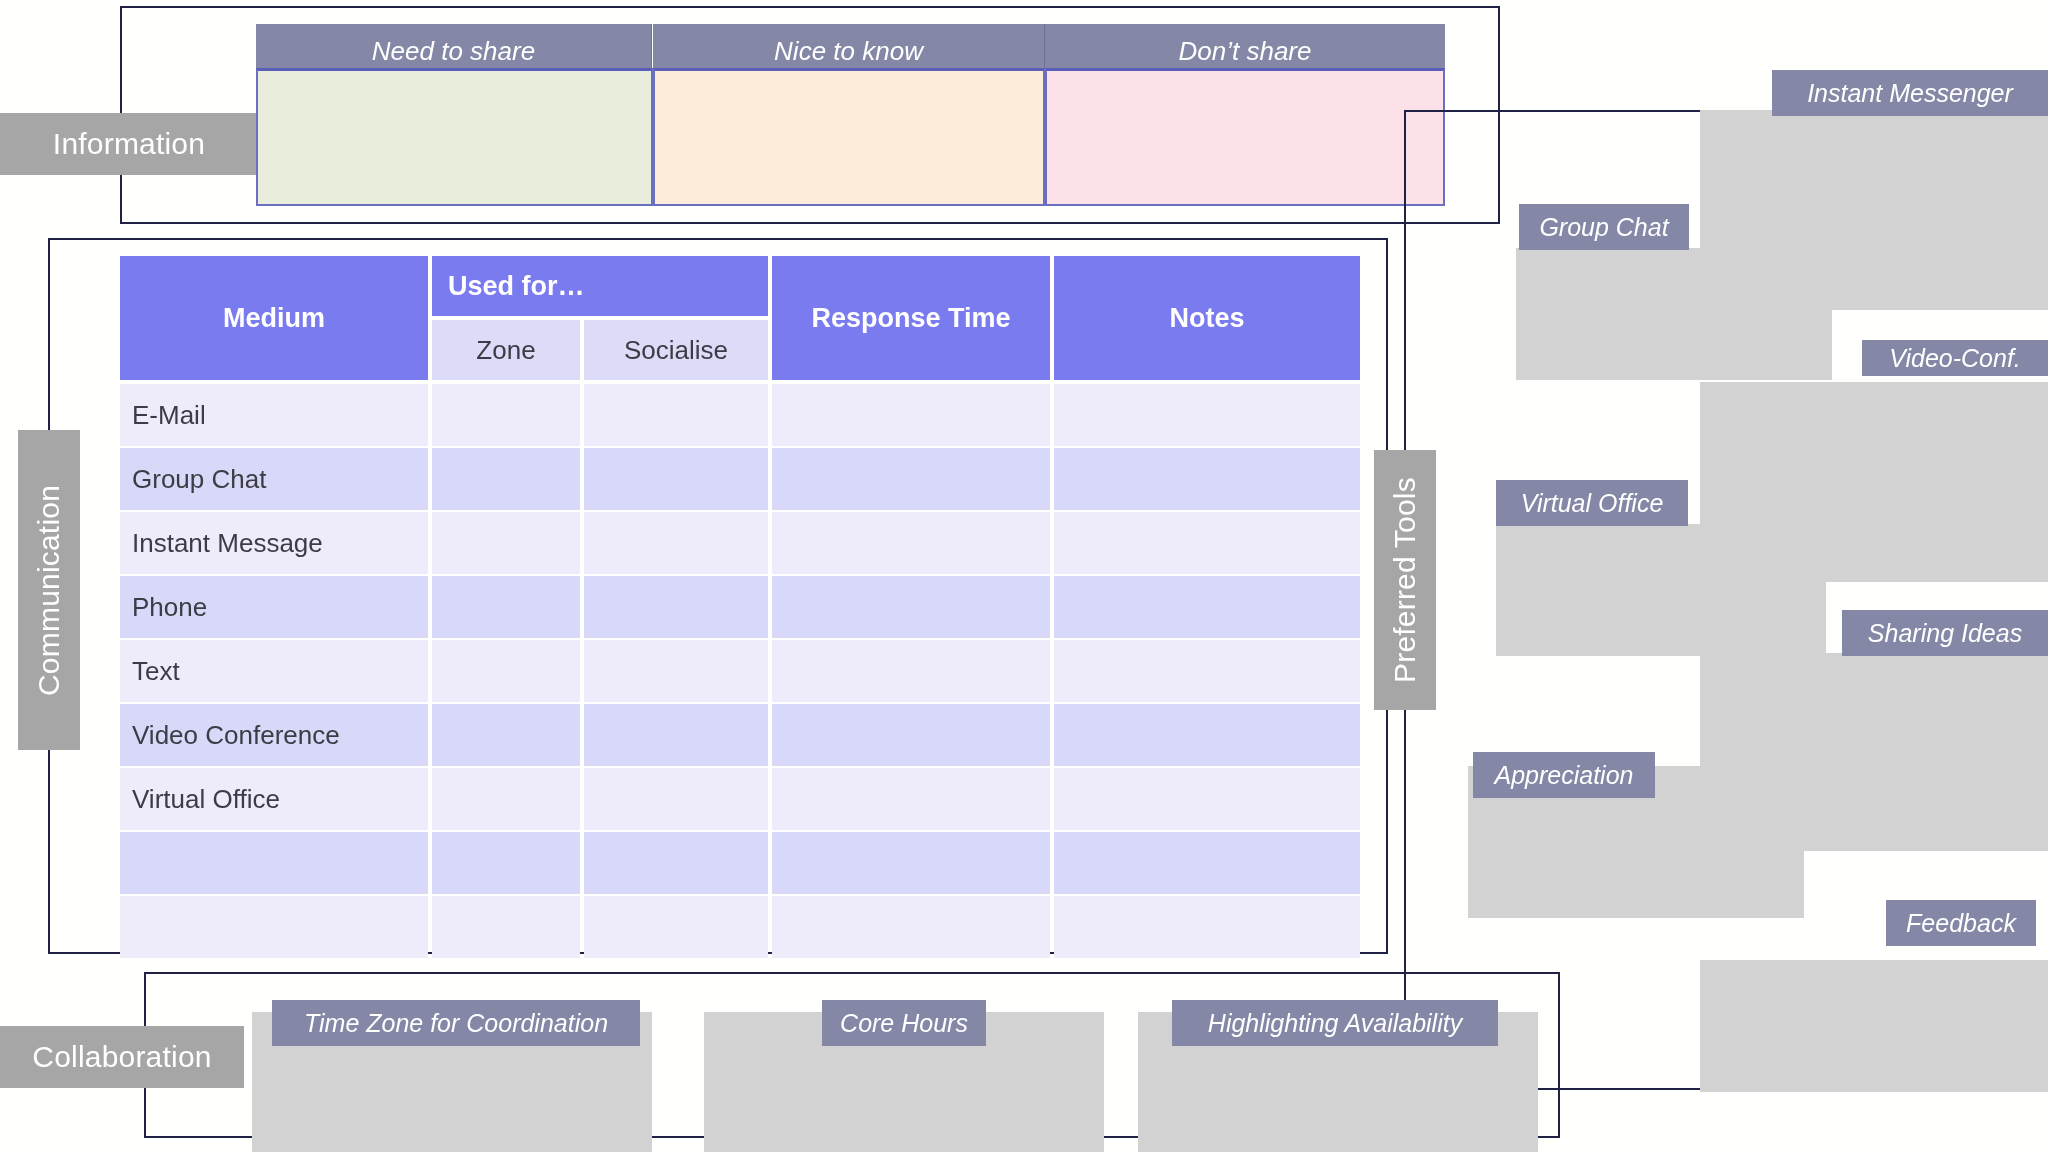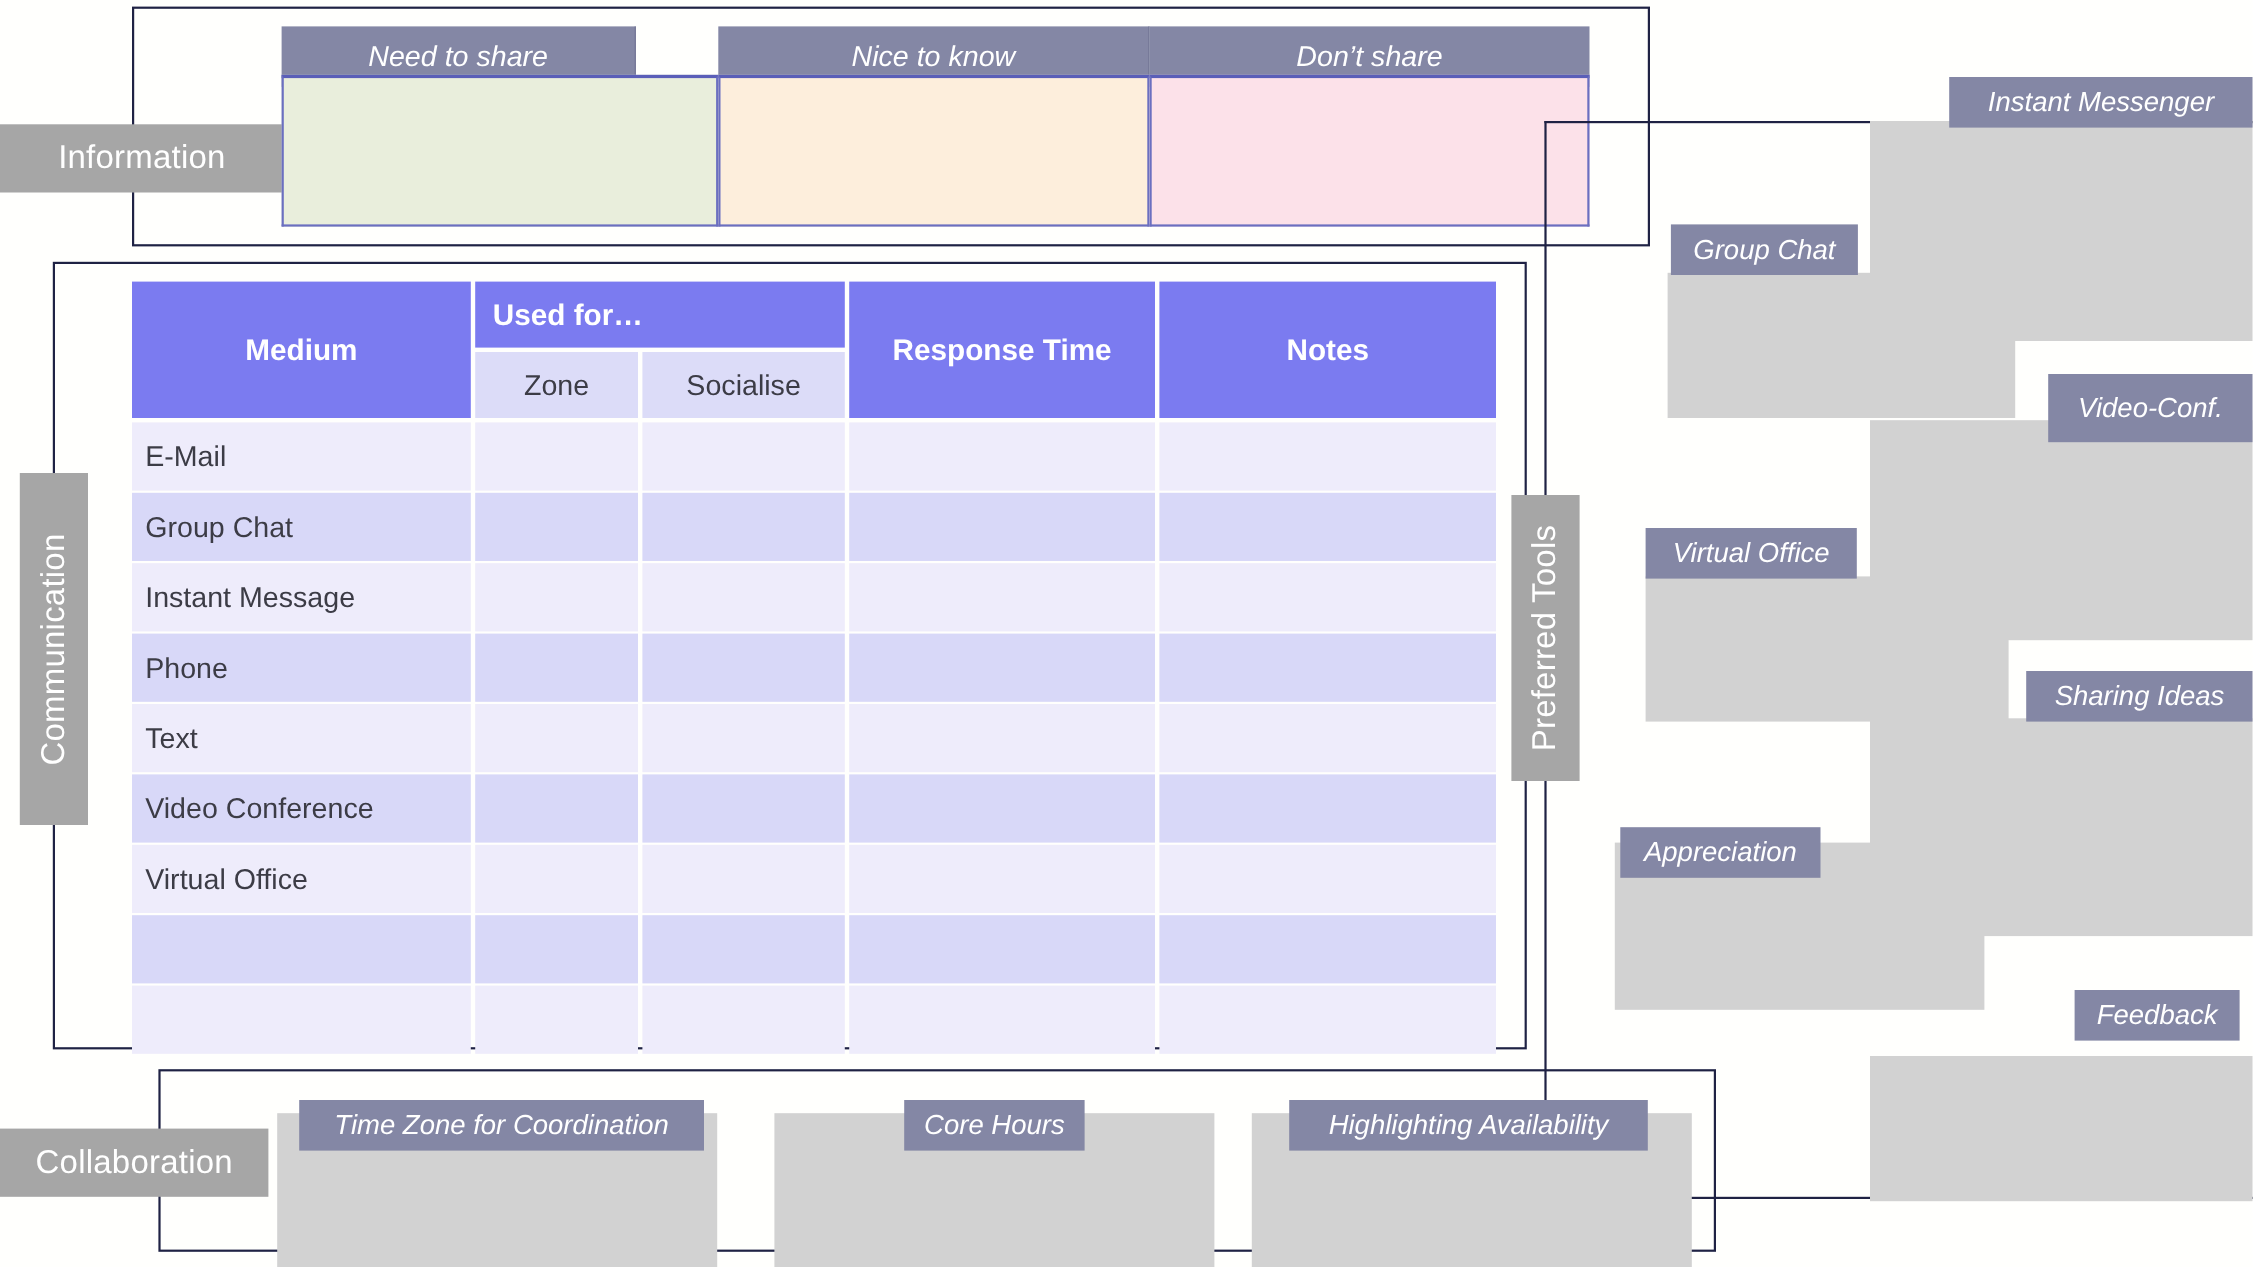--- a/index.html
+++ b/index.html
@@ -110,21 +110,21 @@
 <body>
 
 <div id="canvas">
 
   <div class="abs frame" style="left:120px; top:6px; width:1380px; height:218px;"></div>
 
   <div class="abs cat-tab" style="left:0px; top:113px; width:258px; height:62px;">
     <span>Information</span>
   </div>
 
-  <div class="abs info-head" style="left:256px; top:24px; width:322px; height:55px;">
+  <div class="abs info-head" style="left:256px; top:24px; width:396px; height:55px;">
     <span>Need to share</span>
   </div>
   <div class="abs info-head" style="left:653px; top:24px; width:392px; height:55px;">
     <span>Nice to know</span>
   </div>
   <div class="abs info-head" style="left:1045px; top:24px; width:400px; height:55px; border-right:none;">
     <span>Don’t share</span>
   </div>
 
   <div class="abs info-body" style="left:256px; top:68px; width:397px; height:138px; background:#e9eedc;"></div>
@@ -217,21 +217,21 @@
   <div class="abs note-label" style="left:1772px; top:70px; width:276px; height:46px;">
     <span>Instant Messenger</span>
   </div>
 
   <div class="abs note-box" style="left:1516px; top:248px; width:316px; height:132px;"></div>
   <div class="abs note-label" style="left:1519px; top:204px; width:170px; height:46px;">
     <span>Group Chat</span>
   </div>
 
   <div class="abs note-box" style="left:1700px; top:382px; width:348px; height:200px;"></div>
-  <div class="abs note-label" style="left:1862px; top:340px; width:186px; height:62px;">
+  <div class="abs note-label" style="left:1862px; top:340px; width:186px; height:36px;">
     <span>Video-Conf.</span>
   </div>
 
   <div class="abs note-box" style="left:1496px; top:524px; width:330px; height:132px;"></div>
   <div class="abs note-label" style="left:1496px; top:480px; width:192px; height:46px;">
     <span>Virtual Office</span>
   </div>
 
   <div class="abs note-box" style="left:1700px; top:653px; width:348px; height:198px;"></div>
   <div class="abs note-label" style="left:1842px; top:610px; width:206px; height:46px;">

